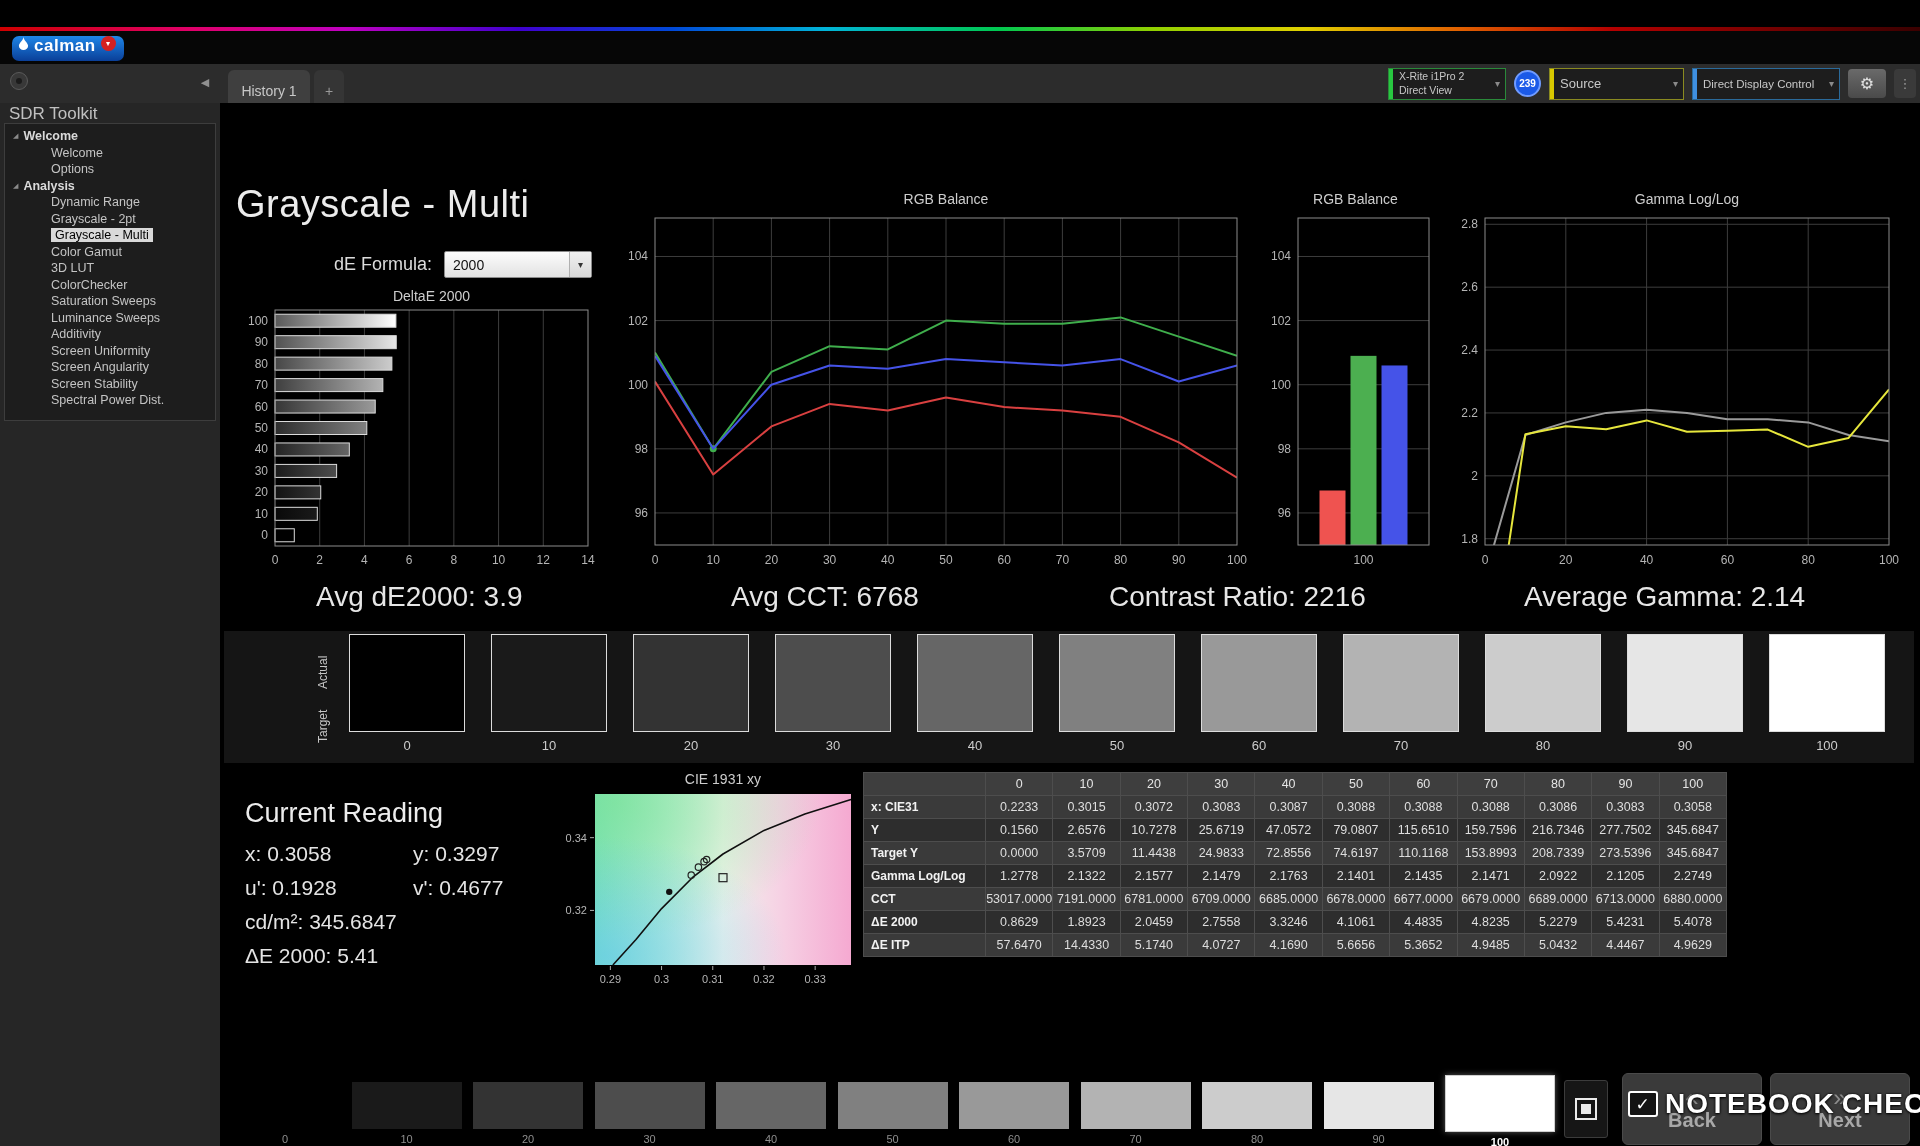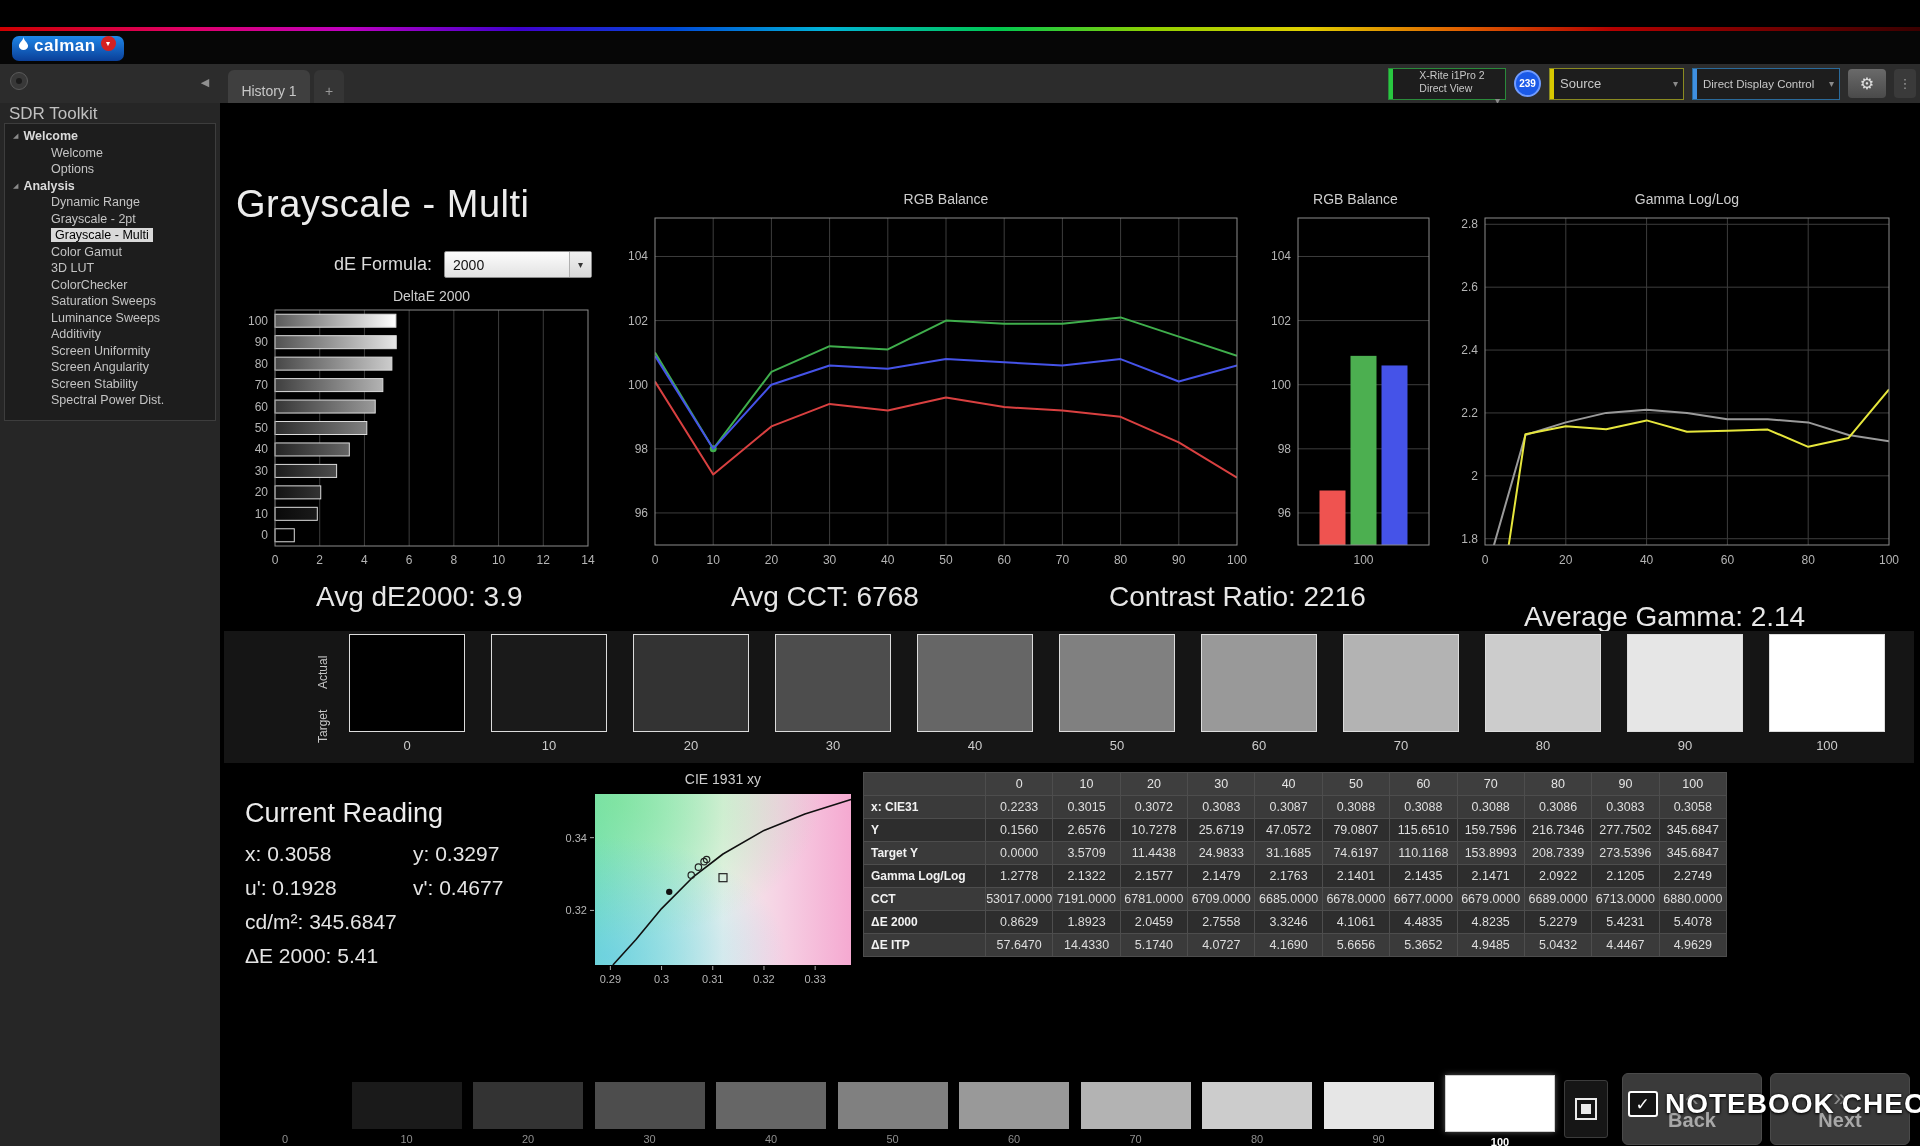--- a/index.html
+++ b/index.html
@@ -30,21 +30,21 @@
 .sb-collapse{position:absolute;left:196px;top:10px;width:18px;height:16px;color:#909090;font-size:11px;display:flex;align-items:center;justify-content:center;}
 .tab{position:absolute;top:6px;height:41px;background:#3f3f3f;border-radius:6px 6px 0 0;color:#c8c8c8;font-size:14px;display:flex;align-items:center;justify-content:center;}
 .tab.active{left:228px;width:82px;}
 .tab.add{left:314px;width:30px;background:#353535;color:#999;}
 .top-controls{position:absolute;right:4px;top:3px;height:33px;display:flex;align-items:center;gap:8px;}
 .drop{height:32px;background:#1d1d1d;display:flex;align-items:center;position:relative;color:#c8c8c8;}
 .drop .accent{position:absolute;left:0;top:0;bottom:0;width:4px;}
 .accent.green{background:#28c840;}
 .accent.yellow{background:#d8c800;}
 .accent.blue{background:#3f8fe0;}
-.drop.meter{width:118px;border:1px solid #2a8a3a;flex-direction:column;}
+.drop.meter{width:118px;border:1px solid #2a8a3a;}
 .drop.source{width:135px;border:1px solid #8a8a20;font-size:13px;}
 .drop.ddc{width:148px;border:1px solid #2a6a9a;font-size:11.5px;}
 .drop .lbl{margin-left:10px;}
 .drop .caret{margin-left:auto;margin-right:5px;color:#8a8a8a;font-size:10px;}
 .meter-lines{display:flex;flex-direction:column;margin-left:10px;line-height:1.25;}
 .meter-lines span{font-size:10.5px;}
 .badge{width:27px;height:27px;border-radius:50%;background:#1b5ae8;border:2px solid #6f9bff;color:#fff;font-size:10px;display:flex;align-items:center;justify-content:center;font-weight:bold;}
 .gearbtn{width:38px;height:29px;border-radius:4px;background:linear-gradient(180deg,#6a6a6a,#4a4a4a);display:flex;align-items:center;justify-content:center;color:#e0e0e0;font-size:16px;}
 .morebtn{width:22px;height:29px;border-radius:4px;background:#3a3a3a;color:#999;display:flex;align-items:center;justify-content:center;font-size:13px;}
 
@@ -75,21 +75,21 @@
 #chart-rgbbars{left:1041px;top:88px;width:179px;}
 #chart-rgbbars .chart-title{margin-left:10px;width:169px;}
 #chart-gamma{left:1221px;top:88px;width:460px;}
 #chart-gamma .chart-title{margin-left:44px;width:404px;}
 #chart-cie{left:340px;top:668px;width:303px;}
 #chart-cie .chart-title{margin-left:35px;width:256px;}
 svg{display:block;}
 svg text{font-family:"Liberation Sans","DejaVu Sans",sans-serif;}
 
 .summary span{position:absolute;top:478px;font-size:28px;color:#e6e6e6;}
-#sum-0{left:96px;} #sum-1{left:511px;} #sum-2{left:889px;} #sum-3{left:1304px;margin-top:20px;}
+#sum-0{left:96px;} #sum-1{left:511px;} #sum-2{left:889px;} #sum-3{left:1304px;}
 
 
 .gs-strip{position:absolute;left:4px;top:528px;width:1690px;height:132px;background:#151515;}
 .gs-axis{position:absolute;left:92px;writing-mode:vertical-rl;transform:rotate(180deg);font-size:12px;color:#c6c6c6;}
 #gs-axis-actual{top:6px;height:52px;}
 #gs-axis-target{top:60px;height:52px;}
 .gs-swatches{position:absolute;left:125px;top:3px;display:flex;gap:26px;}
 .gs-cell{width:116px;}
 .gs-box{height:98px;border:1px solid #dcdcdc;}
 .gs-lab{margin-top:6px;text-align:center;font-size:13px;color:#cdcdcd;}
@@ -627,21 +627,21 @@
               <td>216.7346</td>
               <td>277.7502</td>
               <td>345.6847</td>
             </tr>
             <tr>
               <th>Target Y</th>
               <td>0.0000</td>
               <td>3.5709</td>
               <td>11.4438</td>
               <td>24.9833</td>
-              <td>31.1685</td>
+              <td>72.8556</td>
               <td>74.6197</td>
               <td>110.1168</td>
               <td>153.8993</td>
               <td>208.7339</td>
               <td>273.5396</td>
               <td>345.6847</td>
             </tr>
             <tr>
               <th>Gamma Log/Log</th>
               <td>1.2778</td>

